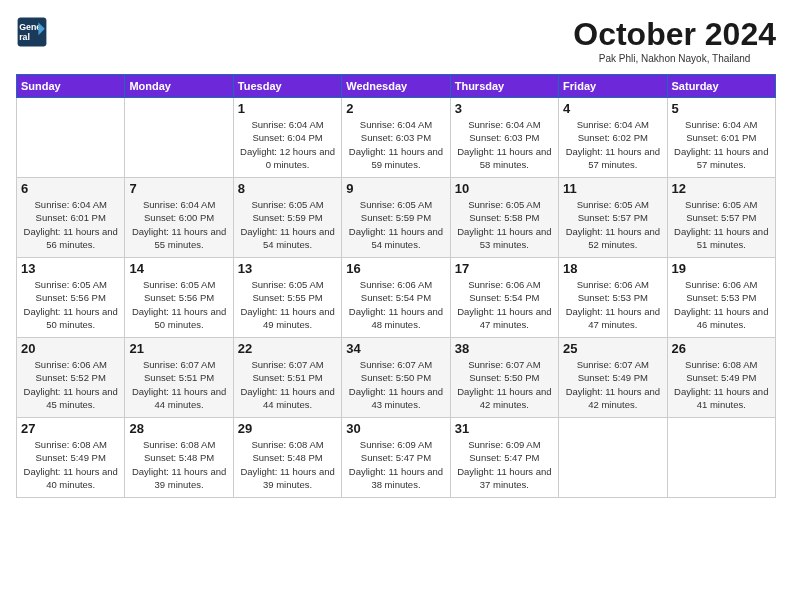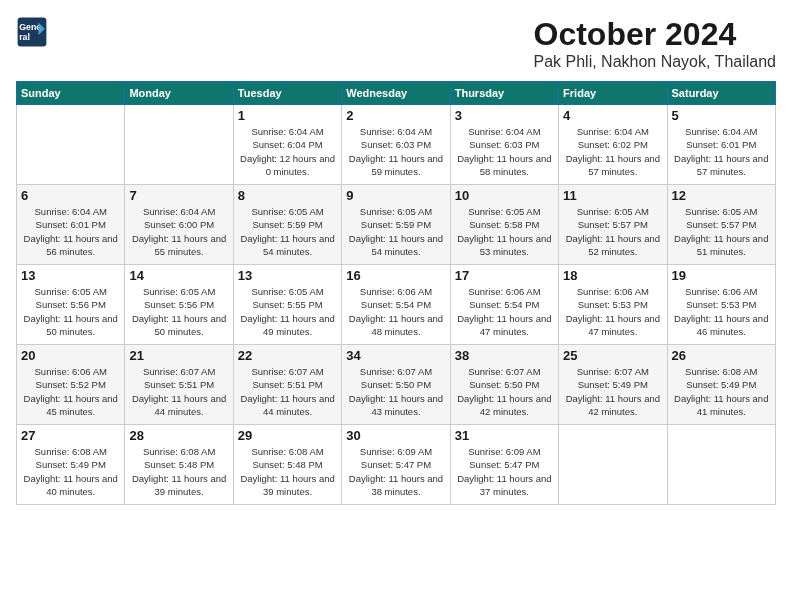--- a/index.html
+++ b/index.html
@@ -28,38 +28,38 @@
     }
     .logo-text span {
       color: #4a9fd4;
     }
     .logo-icon {
       width: 32px;
       height: 32px;
       margin-right: 4px;
     }
     .title-block {
-      text-align: left;
+      text-align: center;
     }
     .month-title {
       font-size: 32px;
       font-weight: bold;
       color: #1a1a1a;
     }
     .subtitle {
-      font-size: 16px;
+      font-size: 10px;
       color: #333;
     }
     table {
       width: 100%;
       border-collapse: collapse;
       font-size: 10px;
     }
     thead th {
-      background-color: #0f766e;
+      background-color: #6d28d9;
       color: #fff;
       padding: 5px 4px;
       text-align: left;
       font-size: 11px;
       font-weight: bold;
       border: 1px solid #1a6bb5;
     }
     tbody td {
       border: 1px solid #ccc;
       vertical-align: top;

